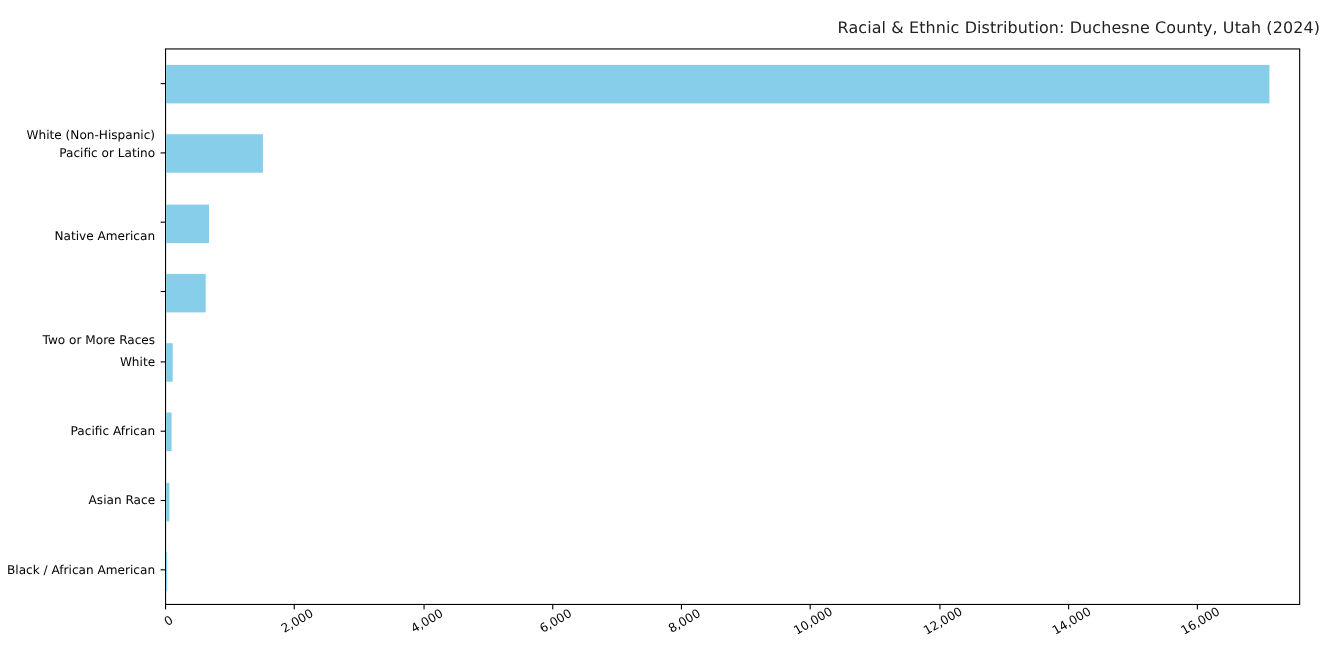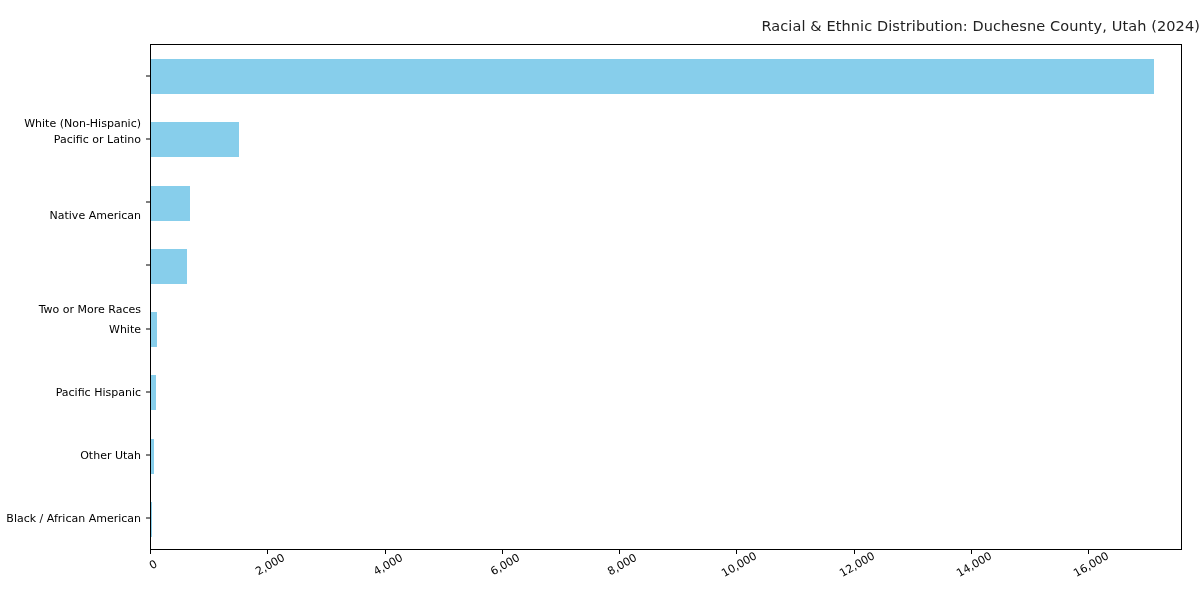--- a/index.html
+++ b/index.html
@@ -118,23 +118,23 @@
       <div class="y-label" style="top: 31.625px; margin-top: 47px;">White (Non-Hispanic)</div>
       <div class="y-tick" style="top: 31.625px;"></div>
       <div class="y-label" style="top: 94.875px;">Pacific or Latino</div>
       <div class="y-tick" style="top: 94.875px;"></div>
       <div class="y-label" style="top: 171px;">Native American</div>
       <div class="y-tick" style="top: 158.125px;"></div>
       <div class="y-label" style="top: 221.375px; margin-top: 44px;">Two or More Races</div>
       <div class="y-tick" style="top: 221.375px;"></div>
       <div class="y-label" style="top: 284.625px;">White</div>
       <div class="y-tick" style="top: 284.625px;"></div>
-      <div class="y-label" style="top: 347.875px;">Pacific Hispanic</div>
+      <div class="y-label" style="top: 347.875px;">Pacific African</div>
       <div class="y-tick" style="top: 347.875px;"></div>
-      <div class="y-label" style="top: 411.125px;">Other Utah</div>
+      <div class="y-label" style="top: 411.125px;">Asian Race</div>
       <div class="y-tick" style="top: 411.125px;"></div>
       <div class="y-label" style="top: 474.375px;">Black / African American</div>
       <div class="y-tick" style="top: 474.375px;"></div>
     </div>
 
   <div id="plot-area">
     <div id="bars-layer">
         <div class="bar-row" style="top: 14.2312px; height: 34.7875px;">
           <div class="bar" style="width: 1002.68px; height: 34.7875px; top: 0px; background: rgb(135, 206, 235);"></div>
         </div>

